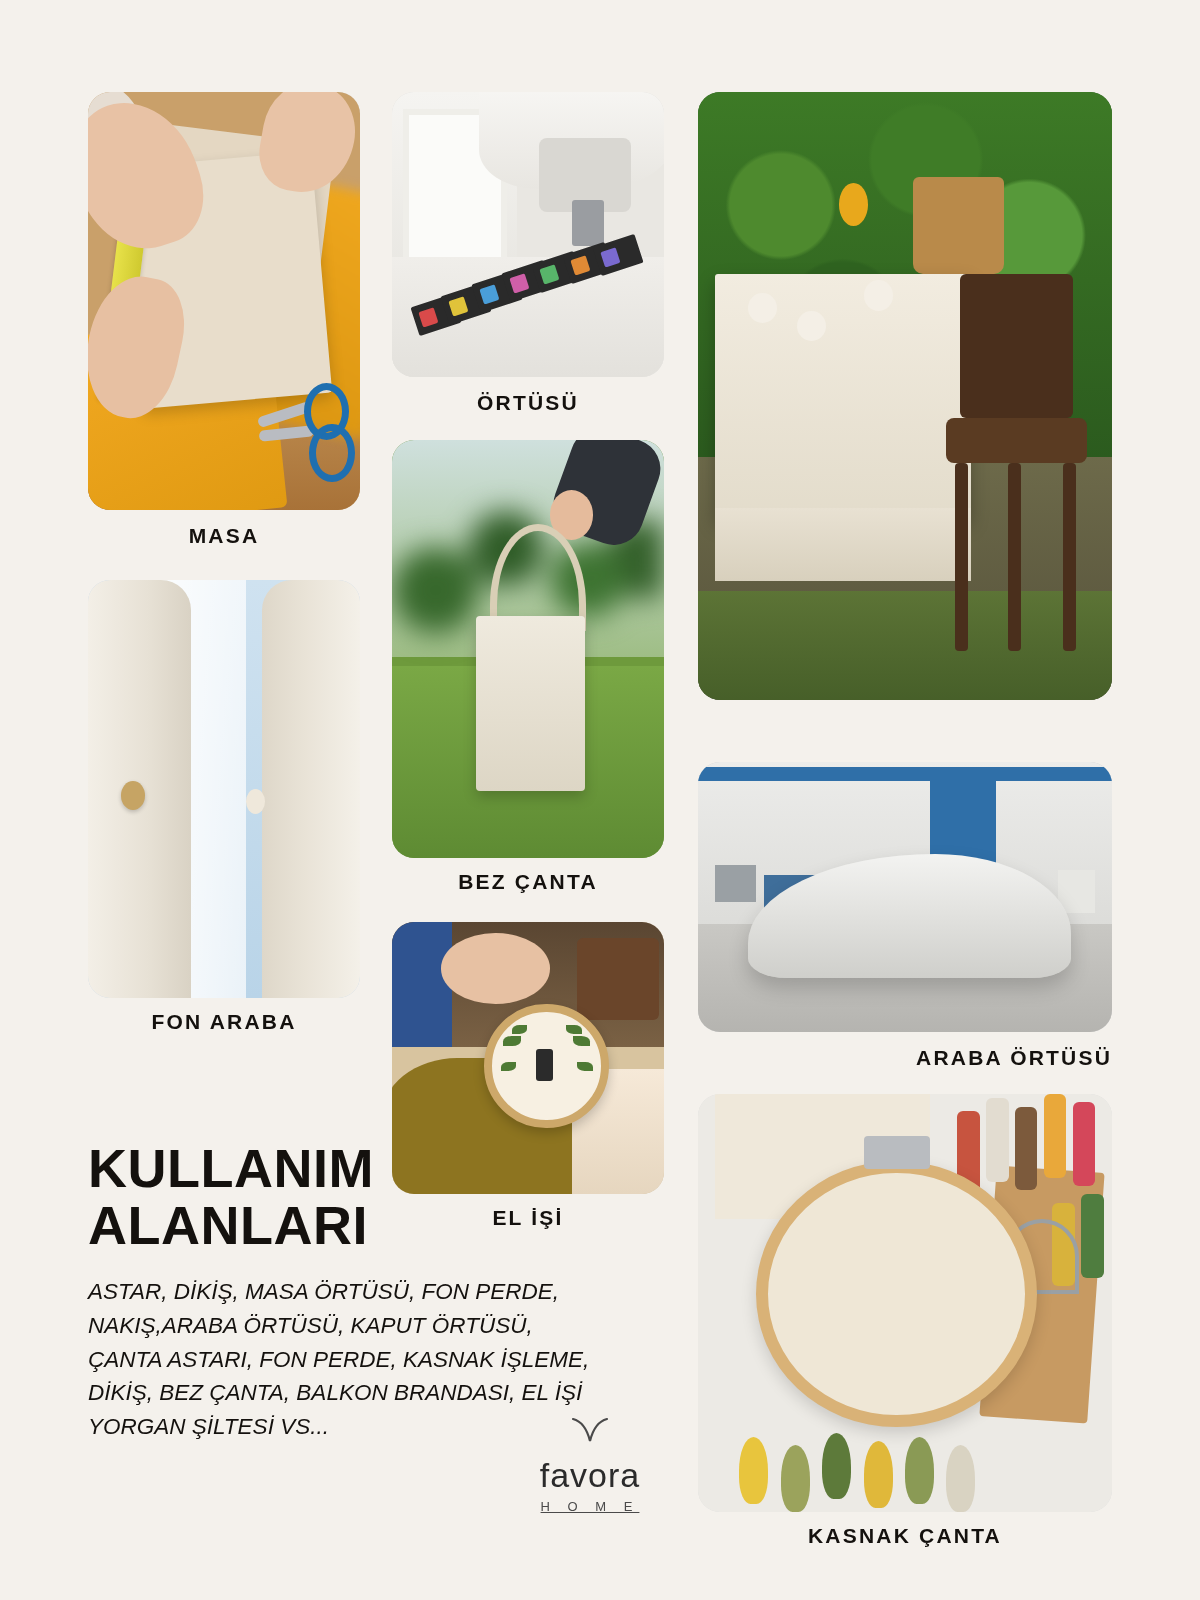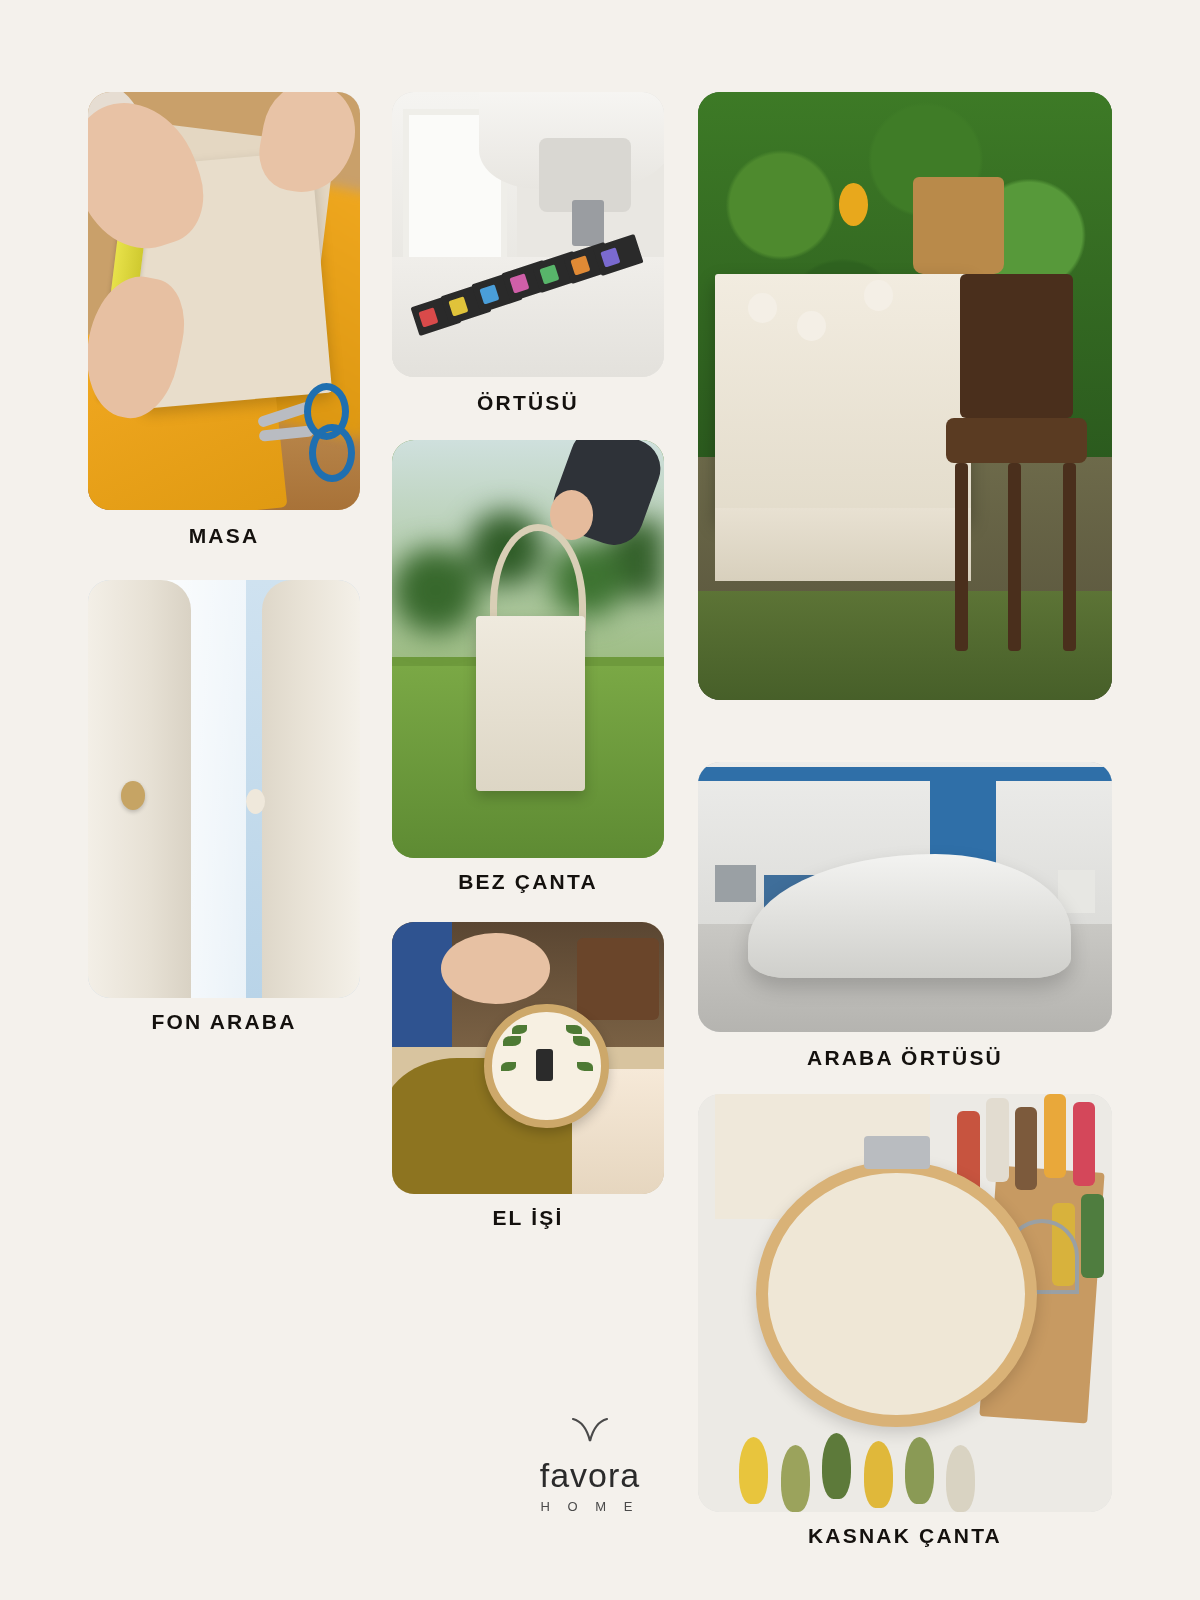--- a/index.html
+++ b/index.html
@@ -232,21 +232,21 @@
   }
   .logo {
     position: absolute;
     left: 500px;
     top: 1415px;
     width: 180px;
     text-align: center;
   }
   .logo .mark { font-size: 30px; color:#4a4a4a; line-height: 1; }
   .logo .name { font-size: 34px; color:#2b2b2b; letter-spacing: 1px; margin-top: 6px; }
-  .logo .sub { font-size: 13px; color:#4a4a4a; letter-spacing: 7px; margin-top: 4px; }
+  .logo .sub { font-size: 13px; color:#4a4a4a; letter-spacing: 7px; margin-top: 4px; text-decoration: underline; }
 </style>
 </head>
 <body>
 
 <div class="page">
 
   <div class="card" style="left:88px; top:92px; width:272px; height:418px;">
     <div class="photo astar-bg">
       <div class="astar-table"></div>
       <div class="astar-yellow2 soft"></div>
@@ -354,21 +354,21 @@
       <div class="araba-wall"></div>
       <div class="araba-beam"></div>
       <div class="araba-door"></div>
       <div class="araba-floor"></div>
       <div class="araba-box" style="left:4%; top:38%; width:10%; height:14%;"></div>
       <div class="araba-box" style="left:16%; top:42%; width:14%; height:12%; background:#3f6e9a;"></div>
       <div class="araba-box" style="right:4%; top:40%; width:9%; height:16%; background:#e7e7e3;"></div>
       <div class="araba-car"></div>
     </div>
   </div>
-  <div class="caption" style="left:698px; top:1046px; width:414px;">ARABA ÖRTÜSÜ</div>
+  <div class="caption" style="left:698px; top:1046px; width:414px;text-align:right;">ARABA ÖRTÜSÜ</div>
 
   <div class="card" style="left:392px; top:922px; width:272px; height:272px;">
     <div class="photo el-bg">
       <div class="el-dark"></div>
       <div class="el-blue"></div>
       <div class="el-skin"></div>
       <div class="el-box"></div>
       <div class="el-fabric"></div>
       <div class="el-cloth"></div>
       <div class="el-hoop">
@@ -401,20 +401,27 @@
       <div class="kas-floss" style="left:10%; bottom:2%;  background:#e8c53d;"></div>
       <div class="kas-floss" style="left:20%; bottom:0%;  background:#9ba35c;"></div>
       <div class="kas-floss" style="left:30%; bottom:3%;  background:#5d7a3a;"></div>
       <div class="kas-floss" style="left:40%; bottom:1%;  background:#e0b83a;"></div>
       <div class="kas-floss" style="left:50%; bottom:2%;  background:#8a9a55;"></div>
       <div class="kas-floss" style="left:60%; bottom:0%;  background:#d9d3c2;"></div>
     </div>
   </div>
   <div class="caption" style="left:698px; top:1524px; width:414px;">KASNAK ÇANTA</div>
 
+  <div class="headline">KULLANIM
+ALANLARI</div>
+  <div class="body-text">ASTAR, DİKİŞ, MASA ÖRTÜSÜ, FON PERDE,
+NAKIŞ,ARABA ÖRTÜSÜ, KAPUT ÖRTÜSÜ,
+ÇANTA ASTARI, FON PERDE, KASNAK İŞLEME,
+DİKİŞ, BEZ ÇANTA, BALKON BRANDASI, EL İŞİ
+YORGAN ŞİLTESİ VS...</div>
 
   <div class="logo">
     <div class="mark">
       <svg width="42" height="30" viewBox="0 0 42 30" aria-hidden="true">
         <path d="M4 4 C12 6, 18 14, 21 26 C24 14, 30 6, 38 4" fill="none" stroke="#4a4a4a" stroke-width="2.2" stroke-linecap="round"></path>
       </svg>
     </div>
     <div class="name">favora</div>
     <div class="sub">H O M E</div>
   </div>

